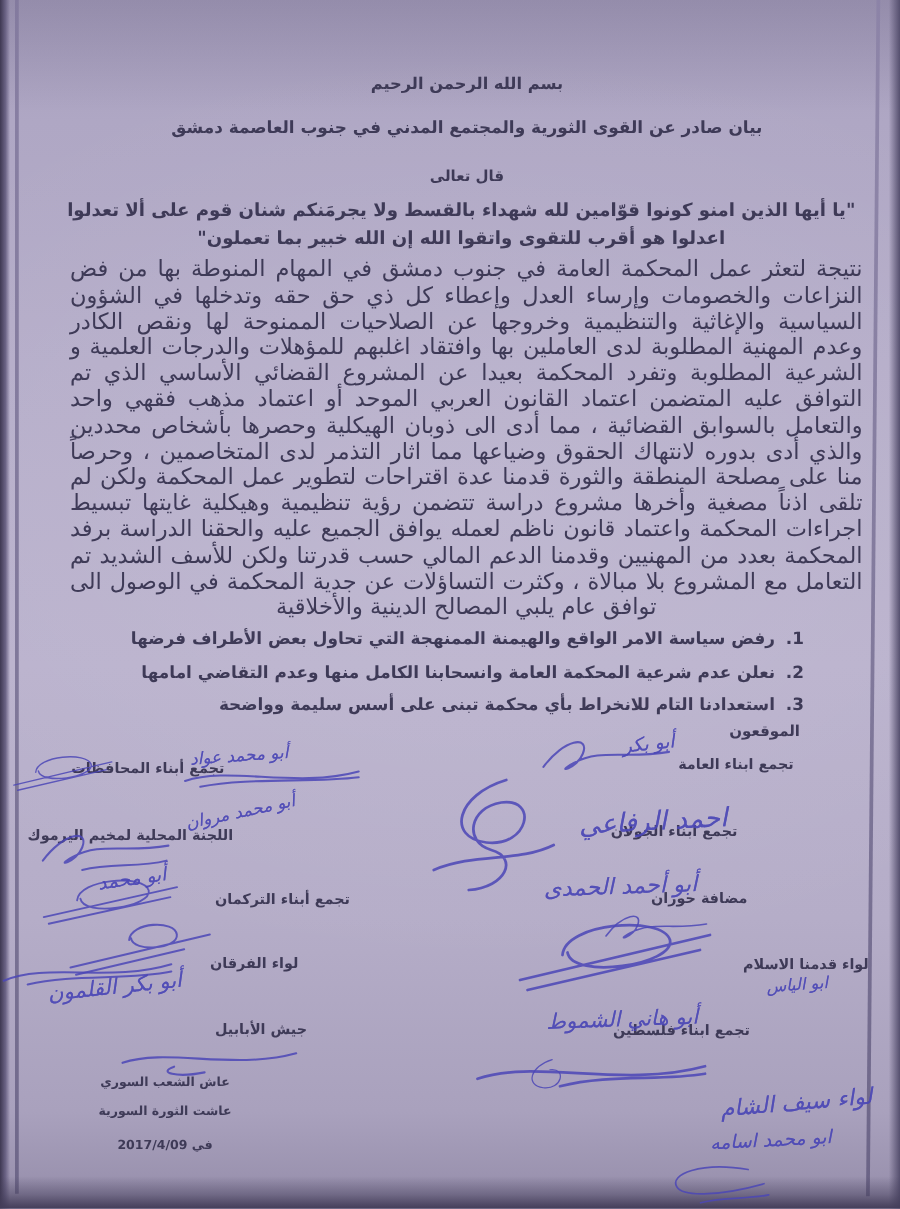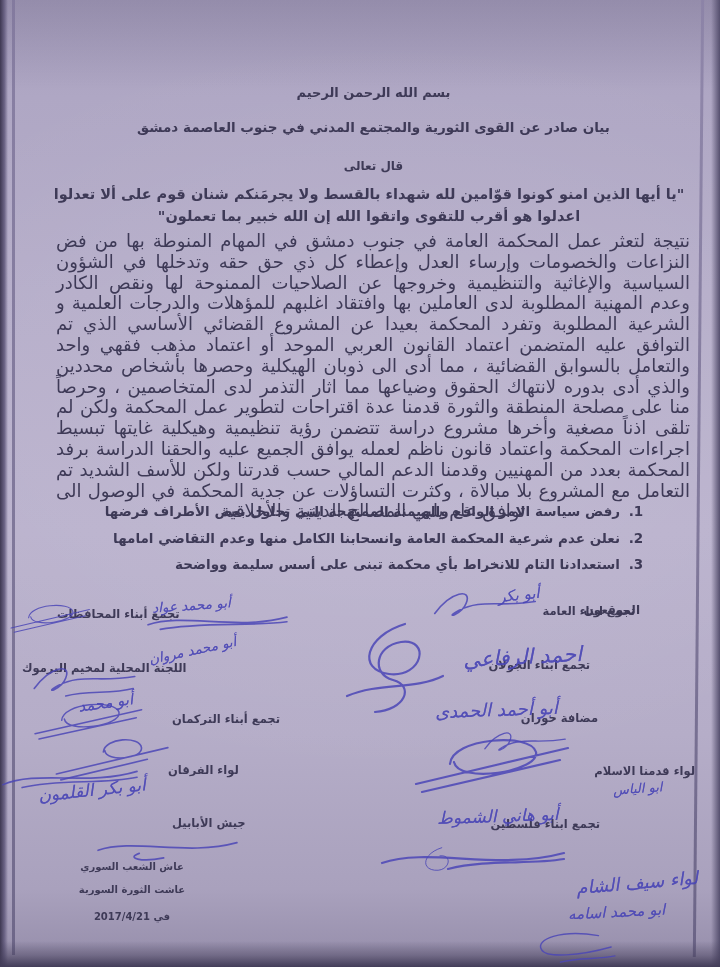--- a/index.html
+++ b/index.html
@@ -5,21 +5,21 @@
   html,body{margin:0;padding:0;background:#8d86a3;}
   #page{
     position:relative;width:720px;height:967px;overflow:hidden;
     font-family:"DejaVu Sans","Liberation Sans",sans-serif;
     color:#3e3a57;
     background:
       radial-gradient(ellipse 820px 520px at 54% 42%, rgba(255,255,255,0.10), rgba(255,255,255,0) 72%),
       linear-gradient(180deg,#a59dbb 0%,#afa7c4 10%,#b5adc9 30%,#bab2cd 55%,#b5adc8 76%,#a9a1bd 92%,#948ca9 100%);
   }
   .ar{direction:rtl;unicode-bidi:embed;}
-  .abs{position:absolute;margin-top:25px;}
+  .abs{position:absolute;}
   
   .edge-left-dark{position:absolute;left:0;top:0;bottom:0;width:8px;
     background:linear-gradient(90deg,#3e3852 0%,#6a central 0%,#6b6385 55%,rgba(107,99,133,0) 100%);
     background:linear-gradient(90deg,#3e3852 0%,#6b6385 55%,rgba(107,99,133,0) 100%);}
   .edge-left-line{position:absolute;left:12px;top:0;bottom:12px;width:3px;opacity:.75;
     background:linear-gradient(180deg,#7d749a,#5e577b);} 
   .edge-right-line{position:absolute;right:20px;top:0;bottom:10px;width:3px;opacity:.8;
     background:linear-gradient(180deg,#8a81a6,#5e577b);transform:rotate(.5deg);}
   .edge-right-dark{position:absolute;right:0;top:0;bottom:0;width:9px;
     background:linear-gradient(270deg,#554f6e 0%,rgba(85,79,110,0) 100%);}
@@ -141,15 +141,15 @@
   </svg>
   <svg class="scribble" style="left:95px;top:818px;" width="145" height="60" viewBox="0 0 190 30">
     <path d="M4 18 C50 2, 120 26, 186 8 M90 28 C60 34, 40 28, 58 22"></path>
   </svg>
   <svg class="scribble" style="left:520px;top:928px;" width="100" height="38" viewBox="0 0 150 60">
     <path d="M120 12 C60 2, 20 18, 30 34 C38 48, 90 44, 140 30 M60 54 C90 46, 120 50, 146 44"></path>
   </svg>
 
   <div class="footer-line ar soft" style="top:861px;">عاش الشعب السوري</div>
   <div class="footer-line ar soft" style="top:884px;">عاشت الثورة السورية</div>
-  <div class="footer-line ar soft" style="top:911px;">في 2017/4/21</div>
+  <div class="footer-line ar soft" style="top:911px;">في 2017/4/09</div>
 
 </div>
 
 </body></html>

